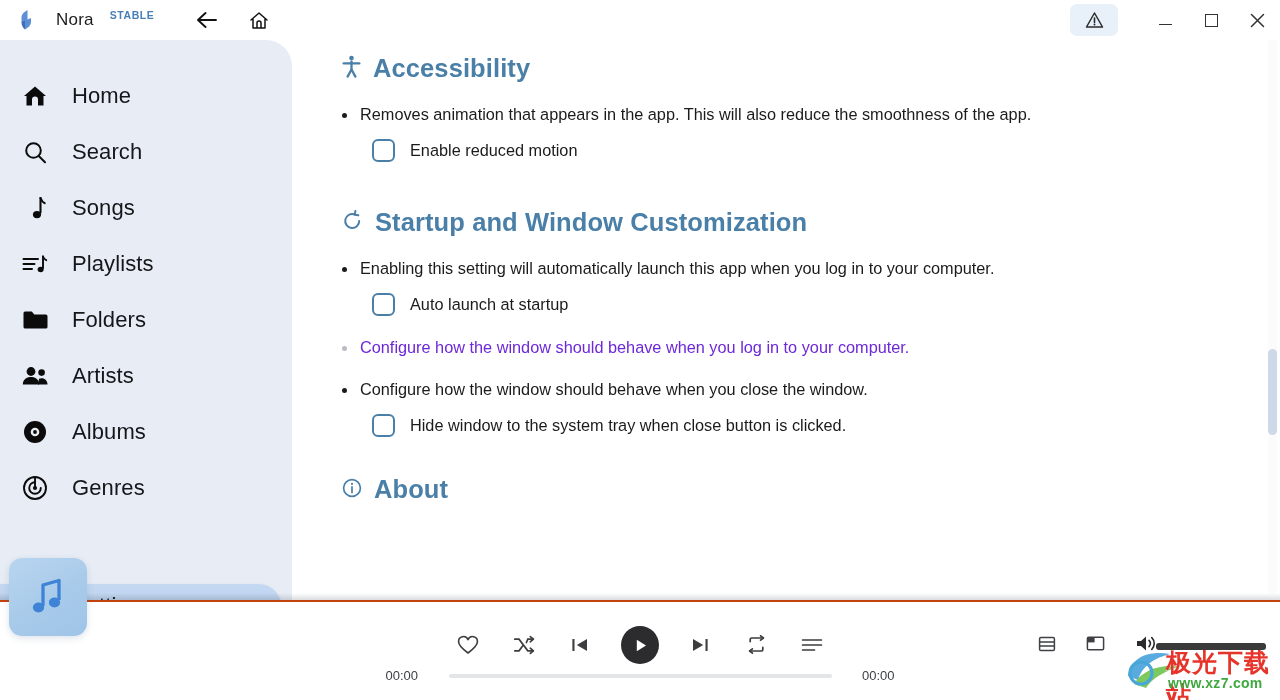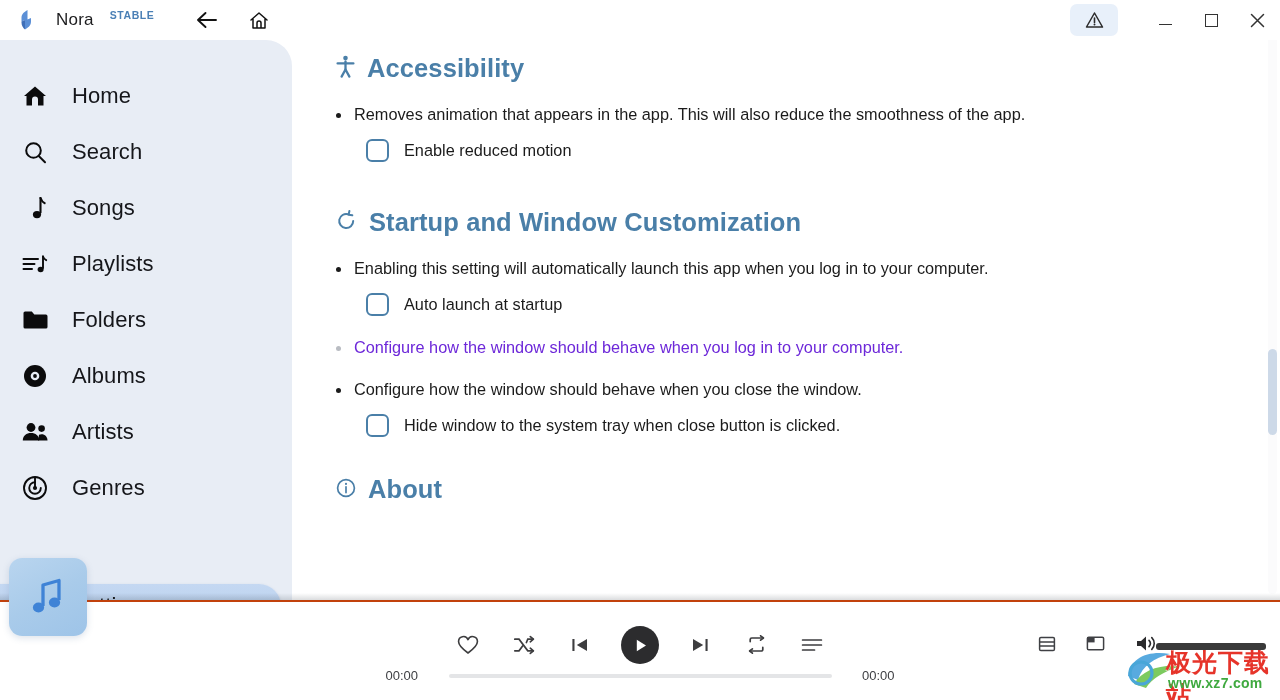--- a/index.html
+++ b/index.html
@@ -94,21 +94,21 @@
   }
   .spacer-flex { height: 62px; }
 
   
   .content {
     position: absolute; top: 40px; left: 292px;
     width: 988px; height: 560px;
     background: #ffffff;
     overflow: hidden;
   }
-  .content-inner { padding: 14px 0 0 16px; margin-left: 28px; }
+  .content-inner { padding: 14px 0 0 50px; }
   .sect-head {
     display: flex; align-items: center; gap: 12px;
     color: #4a7fa8;
   }
   .sect-title {
     font-size: 25.5px; font-weight: bold; color: #4a7fa8; letter-spacing: .1px;
   }
   .bullet-row {
     display: flex; align-items: flex-start; gap: 13px;
     margin-top: 20px;
@@ -326,39 +326,39 @@
       <span class="ico">
         <svg width="27" height="22" viewBox="0 0 27 22">
           <path d="M1.5 4 A1.6 1.6 0 0 1 3.1 2.4 L9.8 2.4 L12.3 5.6 L23.9 5.6 A1.6 1.6 0 0 1 25.5 7.2 L25.5 18 A1.6 1.6 0 0 1 23.9 19.6 L3.1 19.6 A1.6 1.6 0 0 1 1.5 18 Z" fill="#0b0b0c"></path>
         </svg>
       </span>
       <span class="lbl">Folders</span>
     </div>
 
     <div class="side-item">
       <span class="ico">
-        <svg width="26" height="26" viewBox="0 0 26 26">
-          <circle cx="13" cy="13" r="11" fill="#0b0b0c"></circle>
-          <circle cx="13" cy="13" r="4.3" fill="#e8edf5"></circle>
-          <circle cx="13" cy="13" r="1.9" fill="#0b0b0c"></circle>
-        </svg>
-      </span>
-      <span class="lbl">Albums</span>
-    </div>
-
-    <div class="side-item">
-      <span class="ico">
         <svg width="28" height="22" viewBox="0 0 28 22">
           <circle cx="10" cy="6.5" r="4.4" fill="#0b0b0c"></circle>
           <path d="M1.8 19.5 C1.8 14.6 5.5 12 10 12 C14.5 12 18.2 14.6 18.2 19.5 Z" fill="#0b0b0c"></path>
           <circle cx="20.6" cy="7.6" r="3.3" fill="#0b0b0c"></circle>
           <path d="M17 19.5 C20 19.5 26.5 19.5 26.5 19.5 C26.5 15.7 24 13.2 20.6 13.2 C19.6 13.2 18.8 13.4 18 13.8" fill="#0b0b0c"></path>
         </svg>
       </span>
       <span class="lbl">Artists</span>
+    </div>
+
+    <div class="side-item">
+      <span class="ico">
+        <svg width="26" height="26" viewBox="0 0 26 26">
+          <circle cx="13" cy="13" r="11" fill="#0b0b0c"></circle>
+          <circle cx="13" cy="13" r="4.3" fill="#e8edf5"></circle>
+          <circle cx="13" cy="13" r="1.9" fill="#0b0b0c"></circle>
+        </svg>
+      </span>
+      <span class="lbl">Albums</span>
     </div>
 
     <div class="side-item">
       <span class="ico">
         <svg width="26" height="26" viewBox="0 0 26 26">
           <circle cx="13" cy="13" r="11" stroke="#0b0b0c" stroke-width="1.9" fill="none"></circle>
           <path d="M13 7.2 A5.8 5.8 0 1 0 18.8 13" stroke="#0b0b0c" stroke-width="1.9" fill="none" stroke-linecap="round"></path>
           <path d="M13 13 L13 2.6" stroke="#0b0b0c" stroke-width="1.9" stroke-linecap="round"></path>
           <circle cx="13" cy="13" r="2.1" fill="#0b0b0c"></circle>
         </svg>

